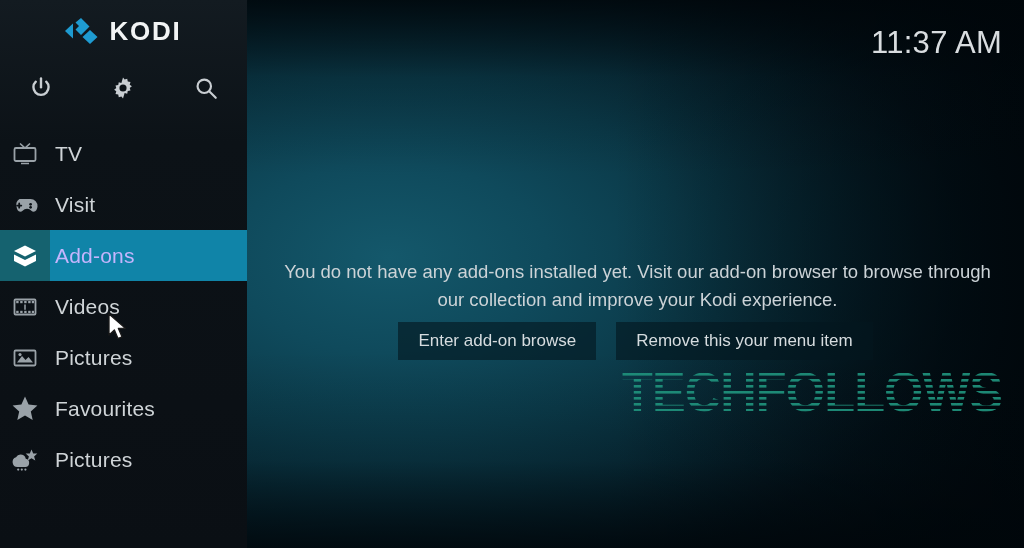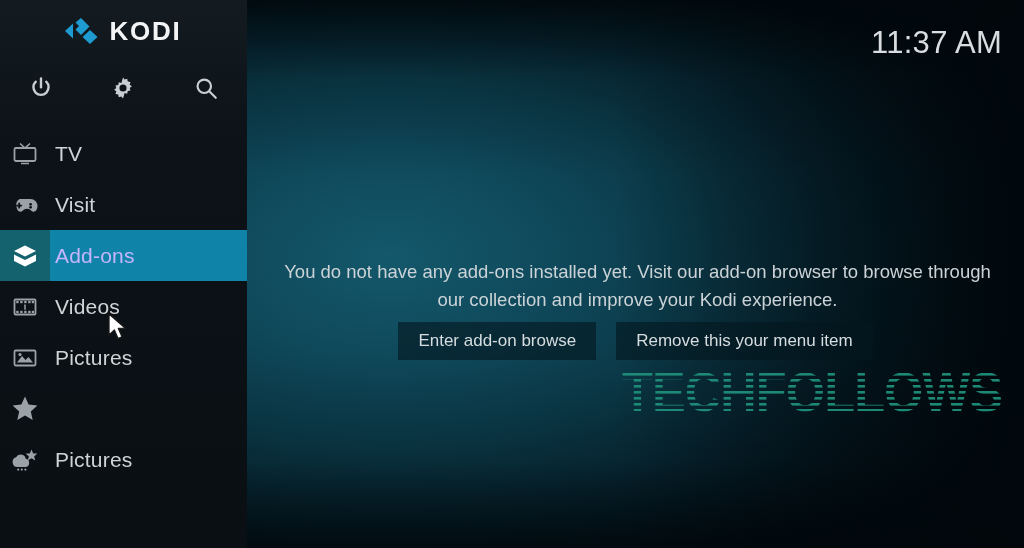--- a/index.html
+++ b/index.html
@@ -318,20 +318,21 @@
         </div>
         <span class="menu-label">Pictures</span>
       </div>
 
       <div class="menu-item">
         <div class="menu-icon-cell">
           <svg width="28" height="27" viewBox="0 0 28 27">
             <polygon fill="#9aa2a8" points="14,1.5 17.6,9.6 26.4,10.5 19.8,16.4 21.7,25 14,20.6 6.3,25 8.2,16.4 1.6,10.5 10.4,9.6"></polygon>
           </svg>
         </div>
+        <span class="menu-label">Favourites</span>
       </div>
 
       <div class="menu-item">
         <div class="menu-icon-cell">
           <svg width="28" height="26" viewBox="0 0 28 26">
             <polygon fill="#9aa2a8" points="20.5,2.5 22.2,6.6 26.3,6.6 23.1,9.4 24.3,13.5 20.5,11.2 16.7,13.5 17.9,9.4 14.7,6.6 18.8,6.6"></polygon>
             <path fill="#9aa2a8" d="M9.4 7.6a5.6 5.6 0 0 1 5.4 4.2 4.2 4.2 0 0 1-.5 8.3H6.4A5.1 5.1 0 0 1 5 10.2a5.6 5.6 0 0 1 4.4-2.6z"></path>
             <g fill="#9aa2a8">
               <circle cx="7.2" cy="22.6" r="1.1"></circle>
               <circle cx="10.8" cy="22.6" r="1.1"></circle>

